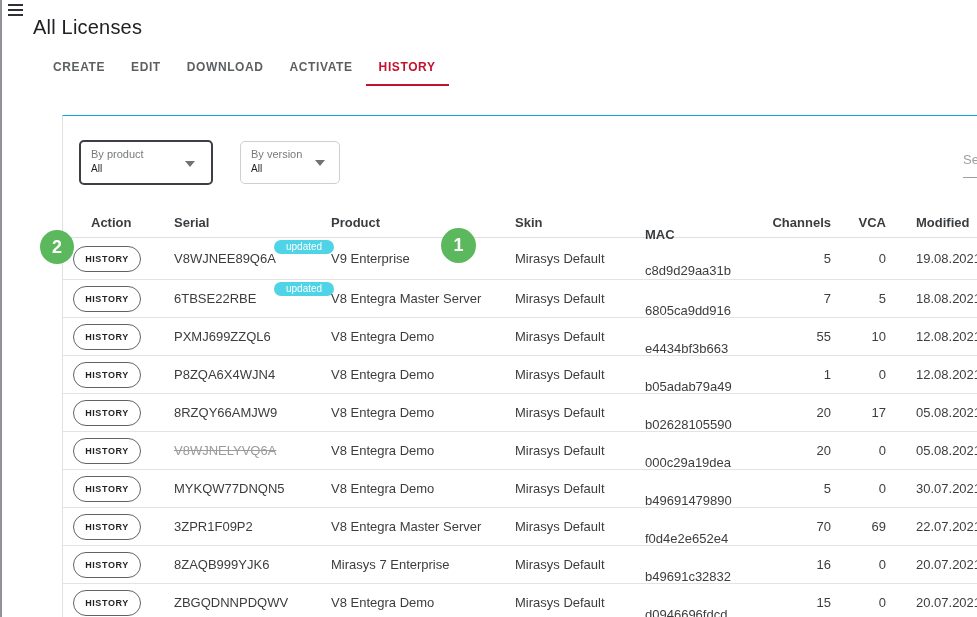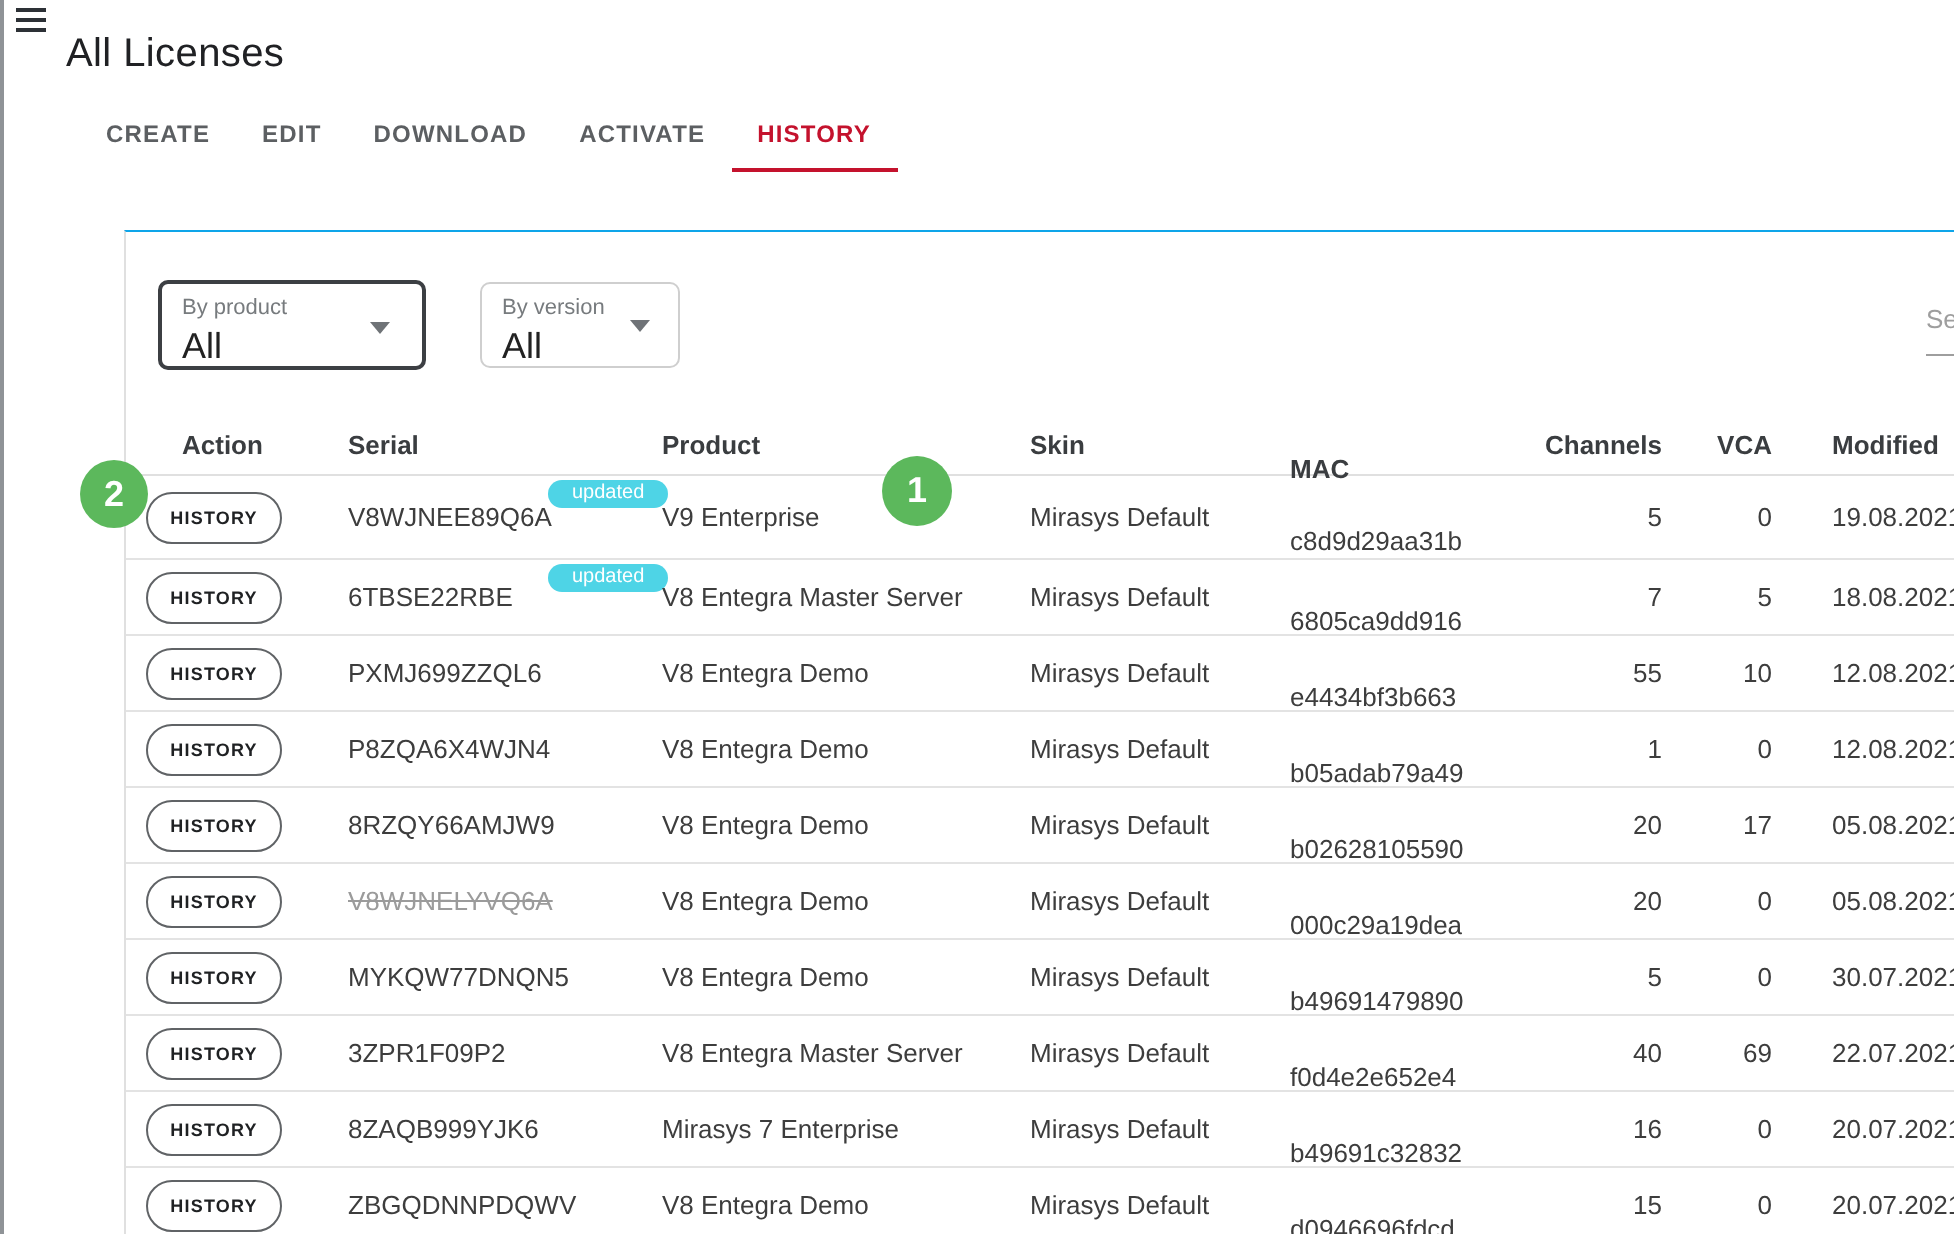--- a/index.html
+++ b/index.html
@@ -29,21 +29,21 @@
     position:absolute; left:62px; top:115px; width:973px; height:514px;
     background:#fff; border-top:1px solid #0ea5e9; border-left:1px solid #e0e0e0;
     overflow:hidden;
   }
 
   
   .select-box { position:absolute; background:#fff; border-radius:5px; cursor:pointer; }
   .select-product { left:16px; top:24px; width:134px; height:45px; border:2px solid #3c3f43; }
   .select-version { left:177px; top:25px; width:100px; height:43px; border:1px solid #cfcfcf; }
   .select-box .sel-label { position:absolute; left:10px; top:6px; font-size:11px; color:#777b7e; }
-  .select-box .sel-value { position:absolute; left:10px; top:21px; font-size:18px; color:#222; }
+  .select-box .sel-value { position:absolute; left:10px; top:21px; font-size:10px; color:#222; }
   .chev { position:absolute; width:0; height:0; border-left:5px solid transparent;
           border-right:5px solid transparent; border-top:6px solid #6f7377; }
   .select-product .chev { right:16px; top:19px; }
   .select-version .chev { right:14px; top:18px; }
 
   
   .search-field {
     position:absolute; left:900px; top:36px; width:120px; height:26px;
     border-bottom:1px solid #9e9e9e; font-size:13px; color:#9e9e9e; cursor:text;
   }
@@ -254,21 +254,21 @@
     <div class="cell c-action">
       <button class="hist-btn">HISTORY</button>
     </div>
     <div class="cell c-serial">
 
       <span>3ZPR1F09P2</span>
     </div>
     <div class="cell c-product">V8 Entegra Master Server</div>
     <div class="cell c-skin">Mirasys Default</div>
     <div class="cell c-mac">f0d4e2e652e4</div>
-    <div class="cell c-channels">40</div>
+    <div class="cell c-channels">70</div>
     <div class="cell c-vca">69</div>
     <div class="cell c-modified">22.07.2021</div>
   </div>
 
   <div class="trow">
     <div class="cell c-action">
       <button class="hist-btn">HISTORY</button>
     </div>
     <div class="cell c-serial">
 

